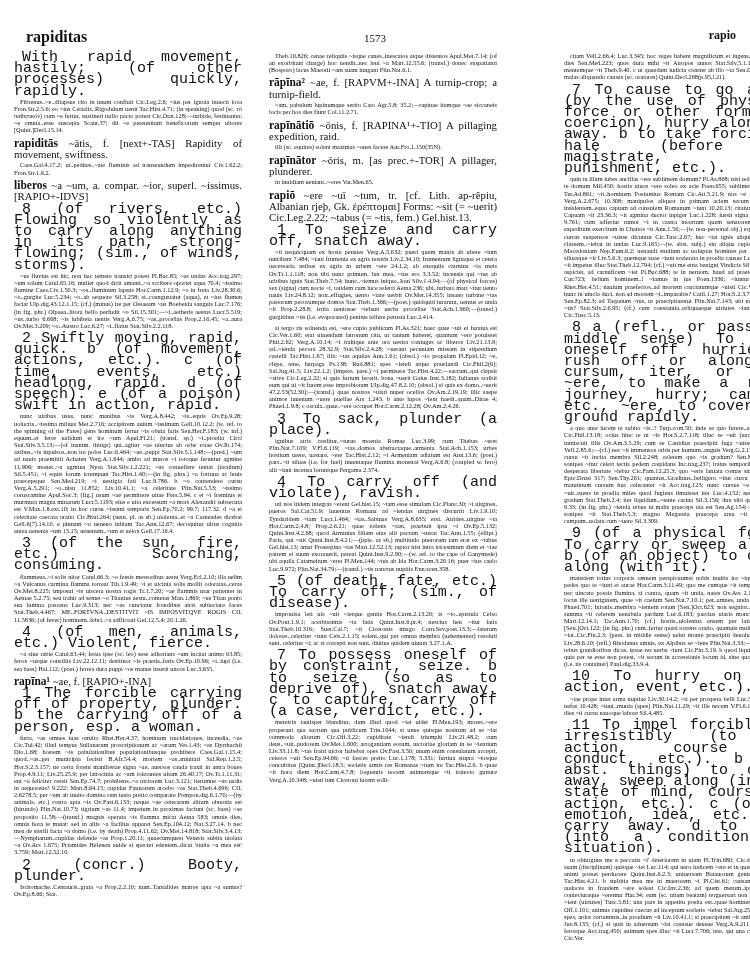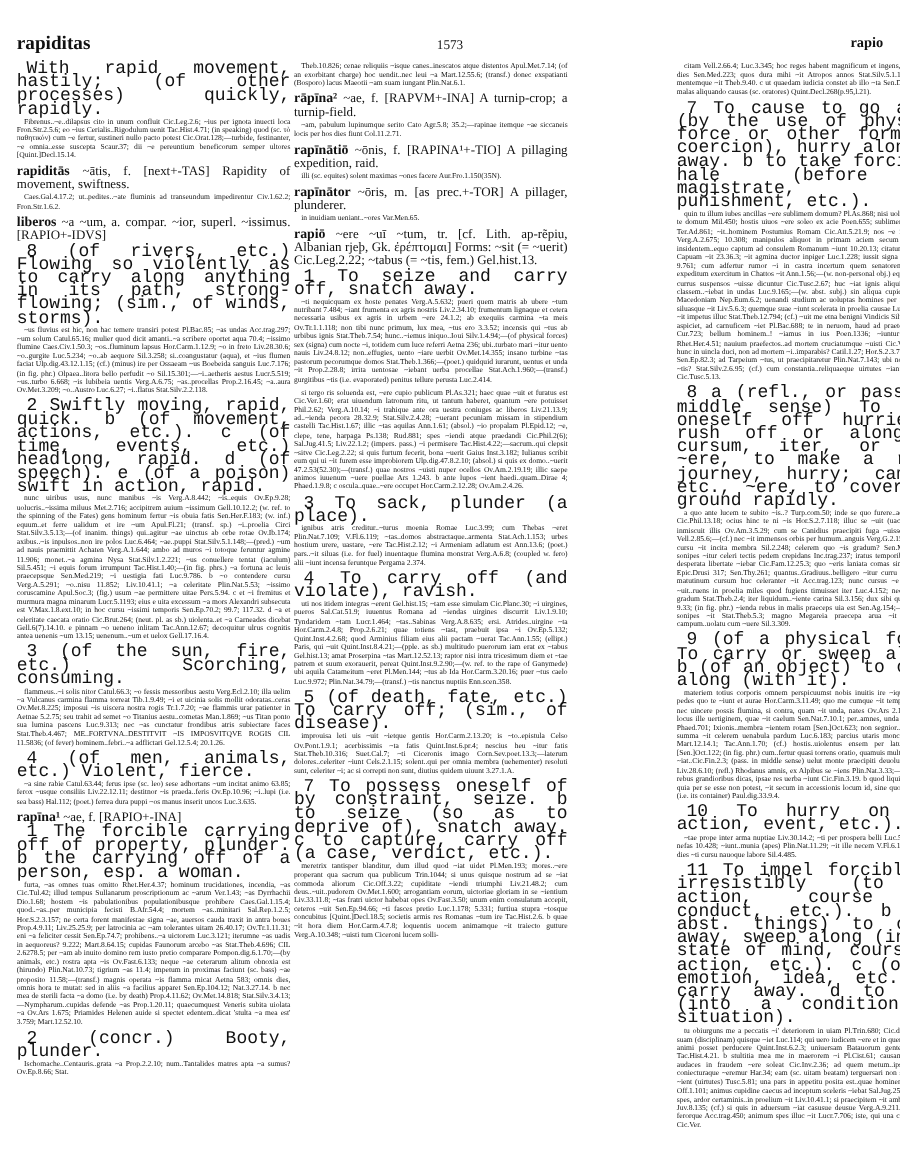--- a/index.html
+++ b/index.html
@@ -1,23 +1,23 @@
 <!DOCTYPE html>
 <html><head>
 <meta charset="utf-8">
 <style>
   html, body { margin:0; padding:0; background:#ffffff; }
   body { width:750px; height:963px; overflow:hidden; position:relative; color:#111; font-family:"DejaVu Serif", "Liberation Serif", serif; }
   .header { position:absolute; top:28px; left:14px; right:14px; height:20px; }
-  .hw-left { position:absolute; left:0; top:0; font-family:"Liberation Serif", serif; font-weight:bold; font-size:16px; }
+  .hw-left { position:absolute; left:12px; top:0; font-family:"Liberation Serif", serif; font-weight:bold; font-size:16px; }
   .pagenum { position:absolute; left:0; right:0; top:4px; text-align:center; font-family:"Liberation Serif", serif; font-size:11px; }
   .hw-right { position:absolute; right:0; top:0; font-family:Liberation Serif, serif; font-weight:bold; font-size:12px; }
   .col { position:absolute; top:52px; width:228px; font-family:"Liberation Serif", serif; }
   .col1 { left:14px; }
-  .col2 { left:245px; }
+  .col2 { left:269px; }
   .col3 { left:524px;margin-left:40px; }
   .def { font-size:15px; line-height:11.2px; text-align:justify; margin:0 0 1px 0;font-family:Liberation Mono, monospace; }
   .cit { font-size:6.3px; line-height:7.15px; text-align:justify; margin:0 0 4px 0; text-indent:6px; }
   .lemma { font-size:10.8px; line-height:11.4px; text-align:justify; margin:3px 0 1px 0; }
   .lemma b { font-size:11.5px; }
   .sense { text-indent:8px; }
 </style>
 </head>
 <body>
 

